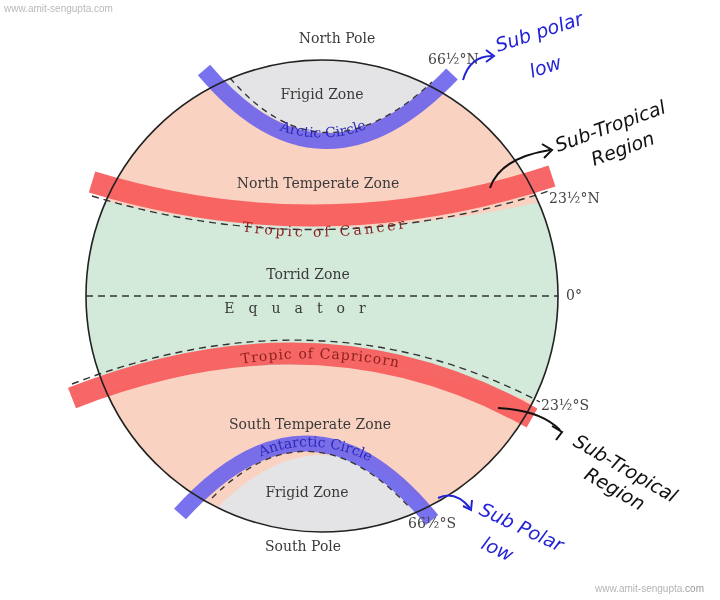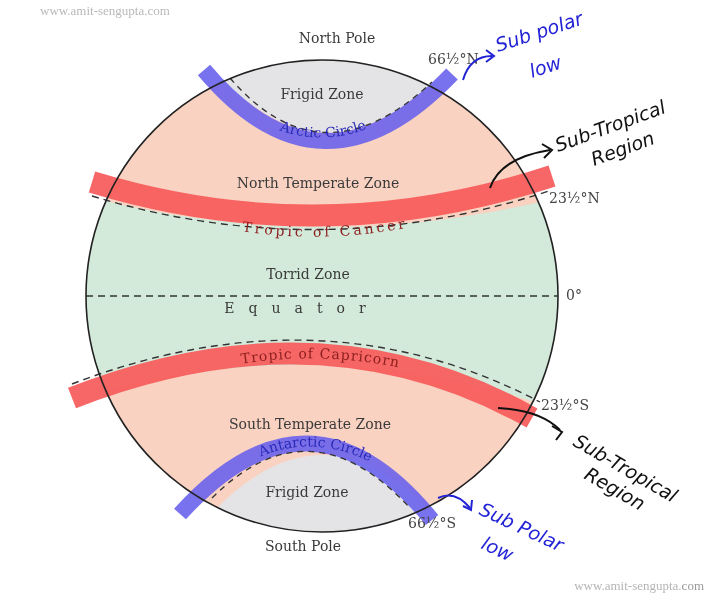--- a/index.html
+++ b/index.html
@@ -1,17 +1,17 @@
 <!DOCTYPE html>
 <html><head>
   <meta charset="utf-8">
   <style>
     html, body { margin: 0; padding: 0; background: #ffffff; }
     body { width: 720px; height: 600px; position: relative; overflow: hidden; font-family: "DejaVu Serif", serif; }
-    .wm { position: absolute; font-family: Liberation Serif, serif; font-size: 13px; color: #b9b9b9; margin-left: 36px; }
+    .wm { position: absolute; font-family: Liberation Sans, sans-serif; font-size: 10px; color: #b9b9b9; }
     .wm-top { left: 4px; top: 3px; }
     .wm-bottom { right: 16px; bottom: 6px; color: #b5b5b5; }
     .wm-bottom .com { color: #9a9a9a; }
     svg { position: absolute; left: 0; top: 0; }
     .lbl { font-family: "DejaVu Serif", serif; fill: #3a3a3a; }
     .zone { font-size: 14px; }
     .deg { font-size: 14px; fill: #444; }
     .band-text-red { font-size: 14px; fill: #8c1f1f; letter-spacing: 3px; }
     .band-text-blue { font-size: 14px; fill: #2a2ab8; }
     .hand-black { font-family: "DejaVu Sans", sans-serif; fill: #111; font-size: 19px; font-style: italic; }

